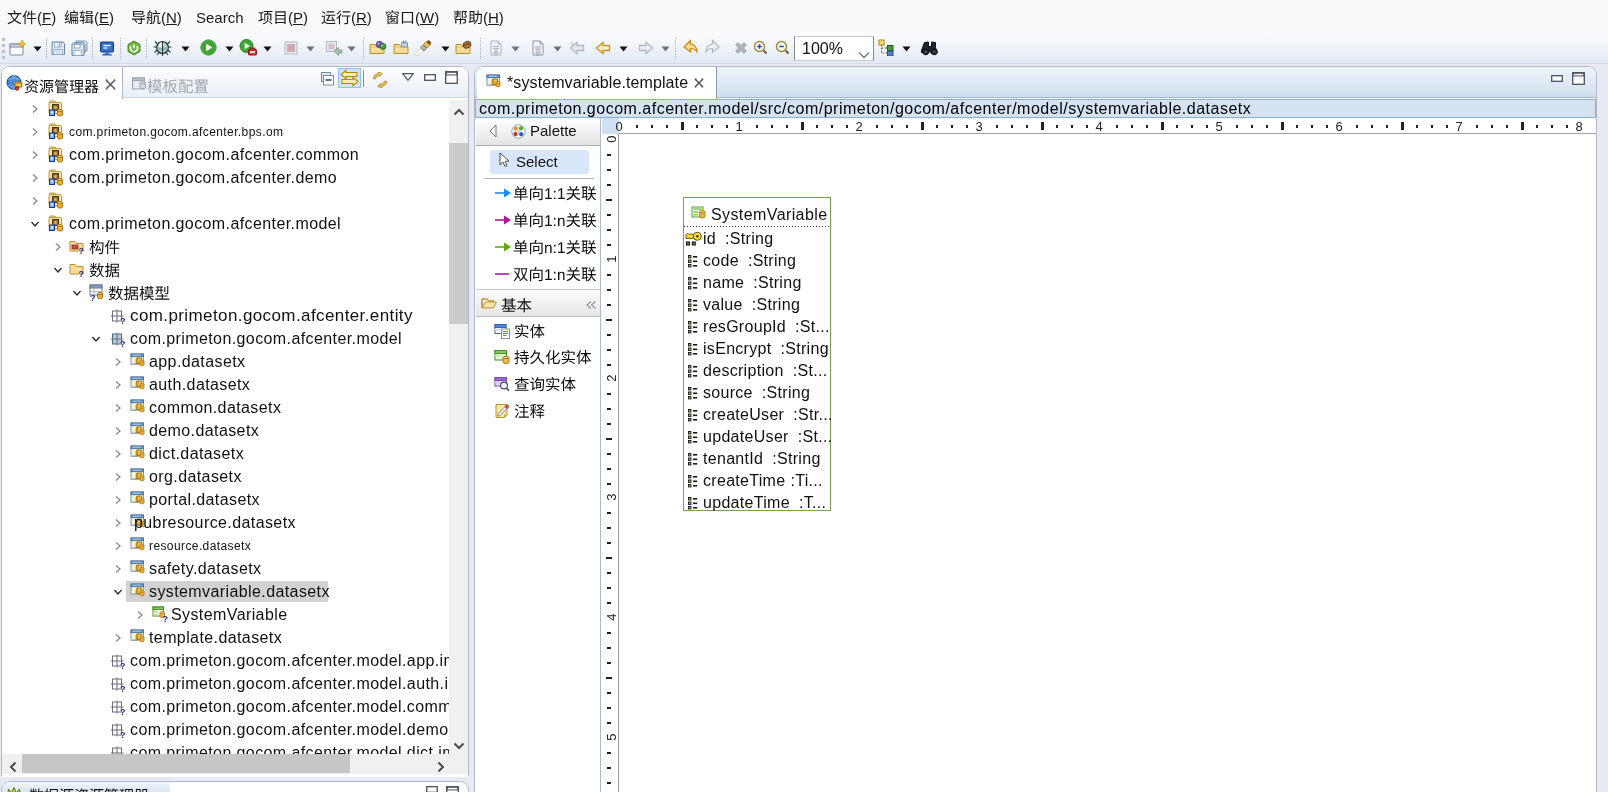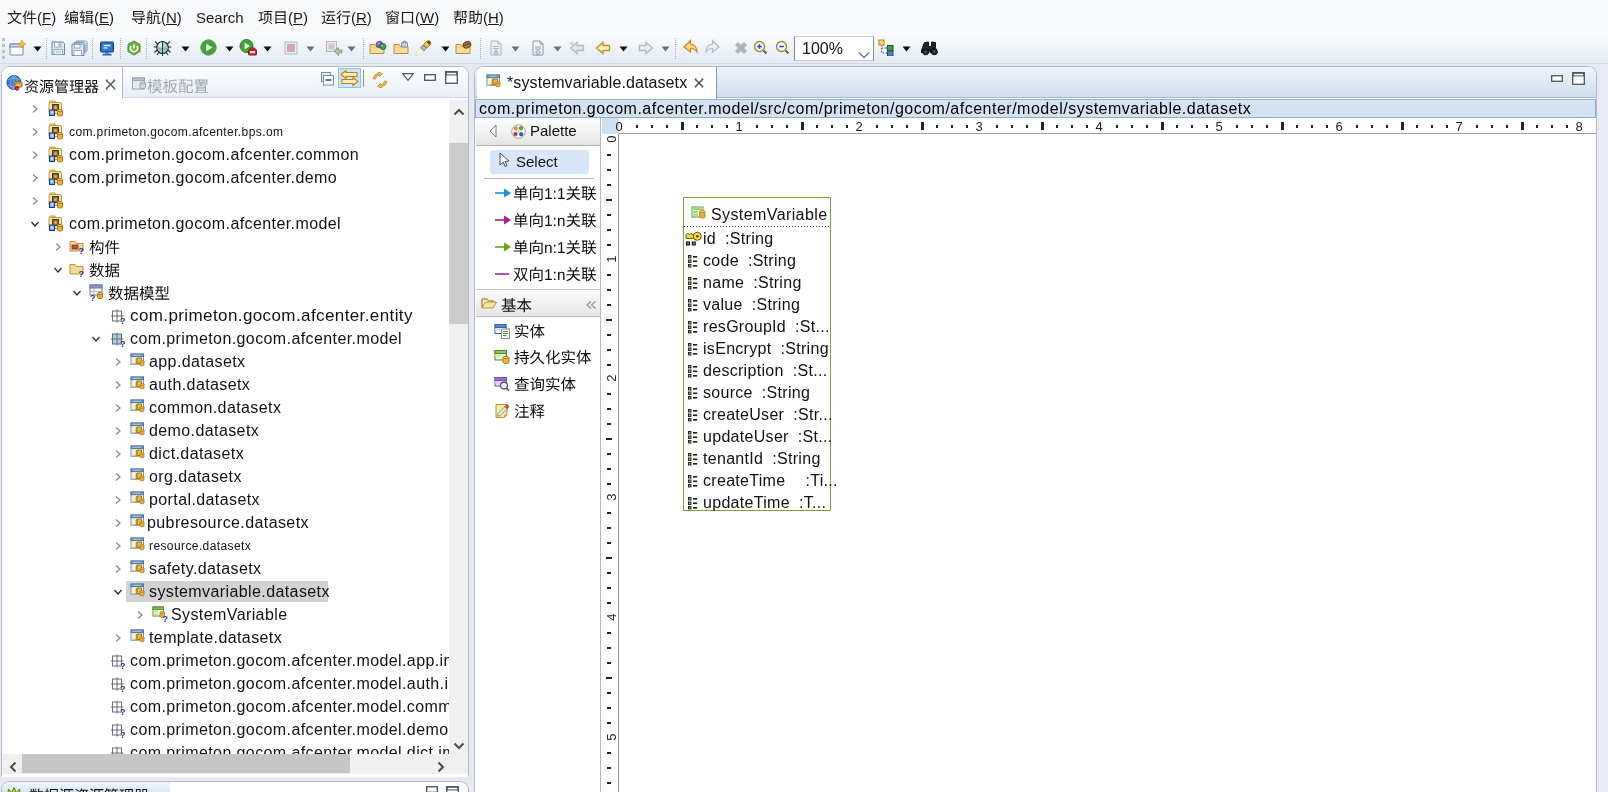--- a/index.html
+++ b/index.html
@@ -709,21 +709,21 @@
         <rect x="1" y="1" width="12.5" height="10.5" fill="#eef5d8" stroke="#8a94a2"></rect>
         <rect x="1" y="1" width="12.5" height="2.6" fill="#6b9bd2" stroke="#50749c"></rect>
         <rect x="2.8" y="1.7" width="8" height="1.1" fill="#a8c8ea"></rect>
         <rect x="1.5" y="10" width="11.5" height="1.5" fill="#c2c8d0"></rect>
         <path d="M7 5 h4.5 v5.5 h-4.5 Z" fill="#f0bc48" stroke="#a87818"></path>
         <path d="M7 5 l-1 1 v5.5 l1 -1 Z" fill="#d8a030" stroke="#a87818" stroke-width="0.6"></path>
         <path d="M10 8.5 h4 v3.5 a2 0.8 0 0 1 -4 0 Z" fill="#f0b030" stroke="#a87818" stroke-width="0.8"></path>
         <ellipse cx="12" cy="8.5" rx="2" ry="0.8" fill="#f8d060" stroke="#a87818" stroke-width="0.8"></ellipse>
       </svg>
     </div>
-    <div class="ab" style="left:145px;top:412px;height:23px;display:flex;align-items:center;font-size:16px;letter-spacing:0.4px;color:#111;white-space:nowrap">pubresource.datasetx</div>
+    <div class="ab" style="left:132px;top:412px;height:23px;display:flex;align-items:center;font-size:16px;letter-spacing:0.4px;color:#111;white-space:nowrap">pubresource.datasetx</div>
 <div class="ab" style="left:111px;top:442px">
       <svg width="10" height="10" viewBox="0 0 10 10" style="display:block;">
         <path d="M3 1.5 L7 5 L3 8.5" fill="none" stroke="#8a8a8a" stroke-width="1.3"></path>
       </svg>
     </div>
     <div class="ab" style="left:128px;top:438px">
       <svg width="17" height="16" viewBox="0 0 17 16" style="display:block;">
         <rect x="1" y="1" width="12.5" height="10.5" fill="#eef5d8" stroke="#8a94a2"></rect>
         <rect x="1" y="1" width="12.5" height="2.6" fill="#6b9bd2" stroke="#50749c"></rect>
         <rect x="2.8" y="1.7" width="8" height="1.1" fill="#a8c8ea"></rect>
@@ -901,21 +901,21 @@
       <rect x="1" y="1" width="12.5" height="10.5" fill="#eef5d8" stroke="#8a94a2"></rect>
       <rect x="1" y="1" width="12.5" height="2.6" fill="#6b9bd2" stroke="#50749c"></rect>
       <rect x="2.8" y="1.7" width="8" height="1.1" fill="#a8c8ea"></rect>
       <rect x="1.5" y="10" width="11.5" height="1.5" fill="#c2c8d0"></rect>
       <path d="M7 5 h4.5 v5.5 h-4.5 Z" fill="#f0bc48" stroke="#a87818"></path>
       <path d="M7 5 l-1 1 v5.5 l1 -1 Z" fill="#d8a030" stroke="#a87818" stroke-width="0.6"></path>
       <path d="M10 8.5 h4 v3.5 a2 0.8 0 0 1 -4 0 Z" fill="#f0b030" stroke="#a87818" stroke-width="0.8"></path>
       <ellipse cx="12" cy="8.5" rx="2" ry="0.8" fill="#f8d060" stroke="#a87818" stroke-width="0.8"></ellipse>
     </svg>
   </div>
-<div class="ab" style="left:507px;top:67px;height:31px;display:flex;align-items:center;font-size:16px;letter-spacing:0.1px;color:#111">*systemvariable.datasetx</div>
+<div class="ab" style="left:507px;top:67px;height:31px;display:flex;align-items:center;font-size:16px;letter-spacing:0.1px;color:#111">*systemvariable.template</div>
 <div style="position:absolute;left:694px;top:78px;">
     <svg width="10" height="10" viewBox="0 0 10 10" style="display:block;">
       <path d="M1 1 L9 9 M9 1 L1 9" stroke="#555" stroke-width="1.6"></path>
       <path d="M1 1 h1.5 M7.5 1 h1.5 M1 9 h1.5 M7.5 9 h1.5" stroke="#555" stroke-width="1"></path>
     </svg>
   </div>
 <div style="position:absolute;left:1551px;top:75px;">
     <svg width="12" height="7" viewBox="0 0 12 7" style="display:block;">
       <rect x="0.7" y="0.7" width="10.6" height="5.6" fill="#fdfdfd" stroke="#4a545e" stroke-width="1.3"></rect>
     </svg>
@@ -1334,21 +1334,21 @@
       <rect x="1.9" y="1.9" width="1.6" height="1.6" fill="#7ac858"></rect>
       <rect x="1" y="5.5" width="3.4" height="3.4" fill="#1a1a1a"></rect>
       <rect x="1.9" y="6.4" width="1.6" height="1.6" fill="#7ac858"></rect>
       <rect x="1" y="10" width="3.4" height="3.4" fill="#1a1a1a"></rect>
       <rect x="1.9" y="10.9" width="1.6" height="1.6" fill="#7ac858"></rect>
       <rect x="6" y="2" width="4.2" height="1.6" fill="#1a1a1a"></rect>
       <rect x="6" y="6.5" width="4.2" height="1.6" fill="#1a1a1a"></rect>
       <rect x="6" y="11" width="4.2" height="1.6" fill="#1a1a1a"></rect>
     </svg>
   </div>
-<div class="ab" style="left:703px;top:470px;height:22px;display:flex;align-items:center;font-size:16px;letter-spacing:0.3px;color:#111;white-space:nowrap">createTime<span style="margin-left:20px">:Ti...</span></div>
+<div class="ab" style="left:703px;top:470px;height:22px;display:flex;align-items:center;font-size:16px;letter-spacing:0.3px;color:#111;white-space:nowrap">createTime<span style="margin-left:5px">:Ti...</span></div>
 <div style="position:absolute;left:687px;top:496px;">
     <svg width="12" height="15" viewBox="0 0 12 15" style="display:block;">
       <rect x="1" y="1" width="3.4" height="3.4" fill="#1a1a1a"></rect>
       <rect x="1.9" y="1.9" width="1.6" height="1.6" fill="#7ac858"></rect>
       <rect x="1" y="5.5" width="3.4" height="3.4" fill="#1a1a1a"></rect>
       <rect x="1.9" y="6.4" width="1.6" height="1.6" fill="#7ac858"></rect>
       <rect x="1" y="10" width="3.4" height="3.4" fill="#1a1a1a"></rect>
       <rect x="1.9" y="10.9" width="1.6" height="1.6" fill="#7ac858"></rect>
       <rect x="6" y="2" width="4.2" height="1.6" fill="#1a1a1a"></rect>
       <rect x="6" y="6.5" width="4.2" height="1.6" fill="#1a1a1a"></rect>

